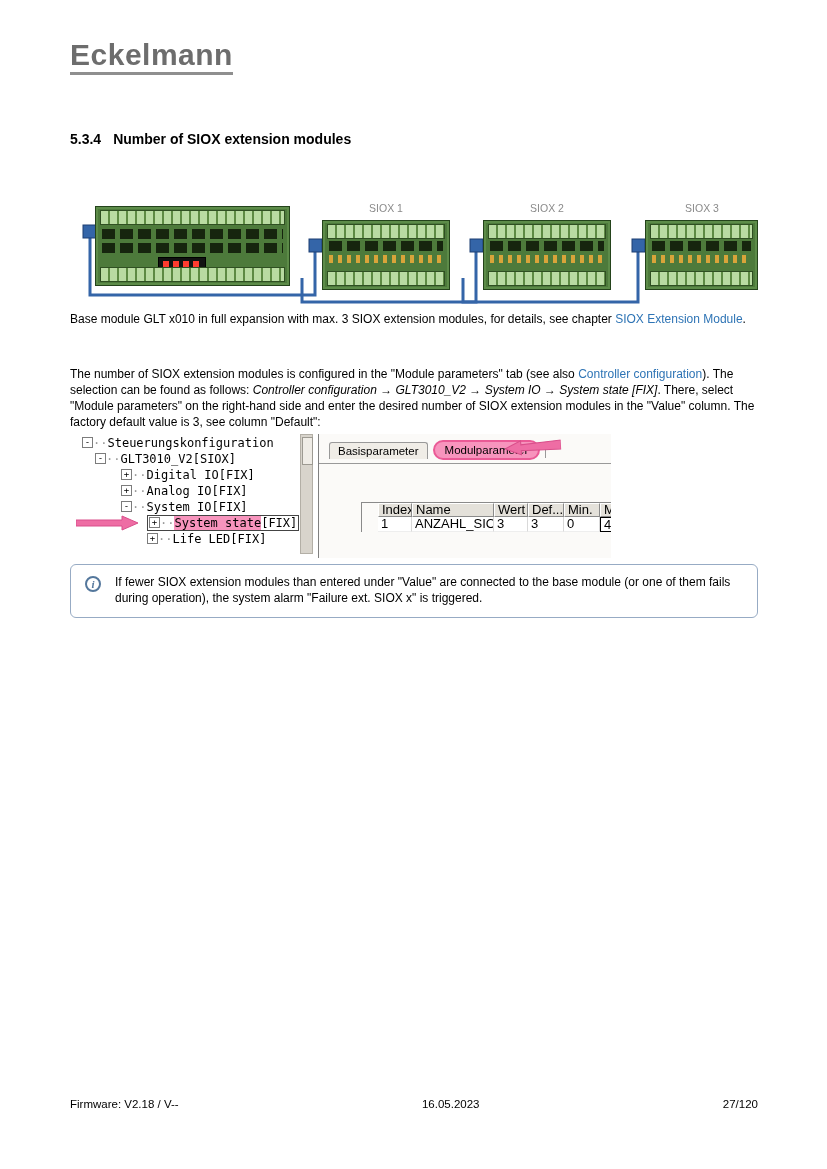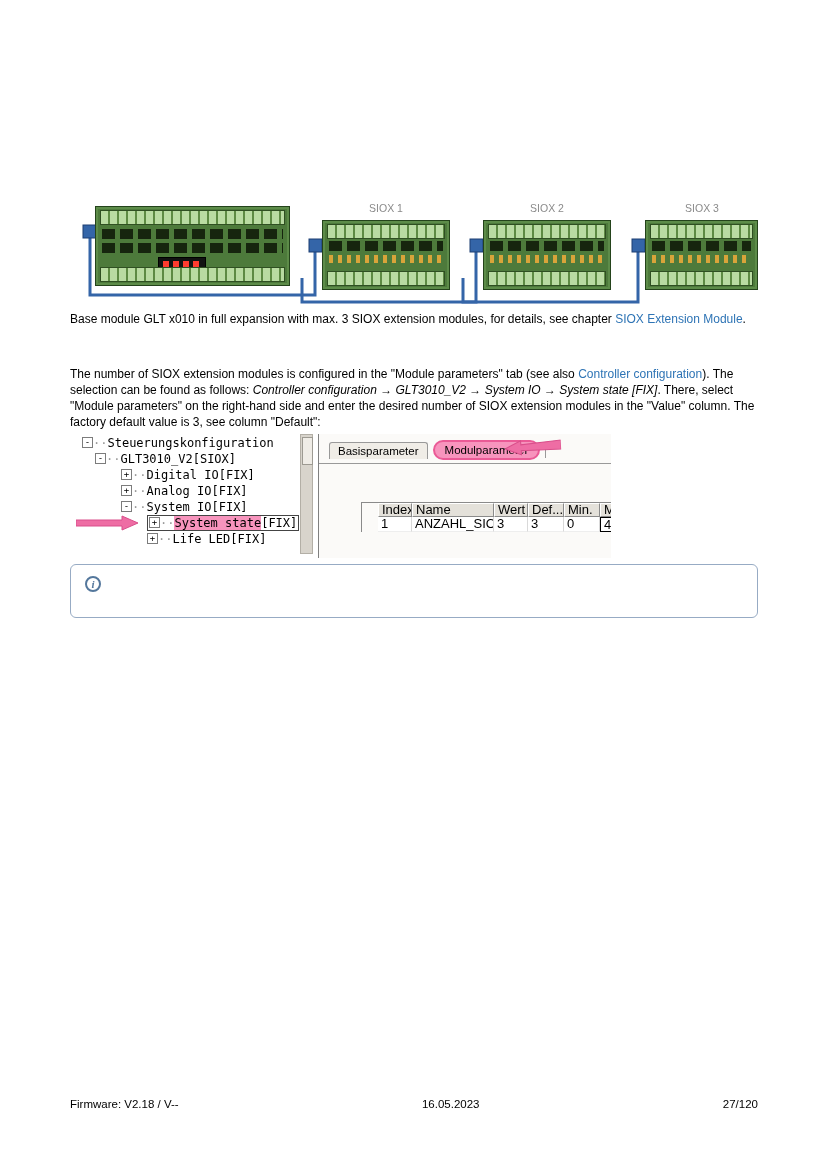--- a/index.html
+++ b/index.html
@@ -74,21 +74,23 @@
   .info-icon::before{content:"i";}
 
   
   .footer{position:absolute;left:70px;top:1098px;width:688px;display:flex;justify-content:space-between;font-size:11.5px;}
 </style>
 </head>
 <body>
 
 <div class="page">
 
-
+  <div class="logo">Eckelmann</div>
+
+  <h2 class="heading"><span class="num">5.3.4</span><span>Number of SIOX extension modules</span></h2>
 
 
   <div class="figure">
     <svg class="wires" width="690" height="112" viewBox="0 0 690 112">
       <path d="M20,40 L20,97 L245,97 L245,53" fill="none" stroke="#3465a8" stroke-width="3"></path>
       <path d="M232,80 L232,104 L406,104 L406,53" fill="none" stroke="#3465a8" stroke-width="3"></path>
       <path d="M393,80 L393,104 L568,104 L568,53" fill="none" stroke="#3465a8" stroke-width="3"></path>
       <rect x="13" y="27" width="13" height="13" fill="#3465a8" stroke="#1d3f73"></rect>
       <rect x="239" y="41" width="13" height="13" fill="#3465a8" stroke="#1d3f73"></rect>
       <rect x="400" y="41" width="13" height="13" fill="#3465a8" stroke="#1d3f73"></rect>
@@ -177,20 +179,21 @@
           <div class="td c3">3</div>
           <div class="td c4">0</div>
           <div class="td c5 boxed">4</div>
         </div>
       </div>
     </div>
   </div>
 
   <div class="infobox">
     <span class="info-icon"></span>
+    <span>If fewer SIOX extension modules than entered under "Value" are connected to the base module (or one of them fails during operation), the system alarm "Failure ext. SIOX x" is triggered.</span>
   </div>
 
   <div class="footer">
     <span>Firmware: V2.18 / V--</span>
     <span>16.05.2023</span>
     <span>27/120</span>
   </div>
 
 </div>
 

